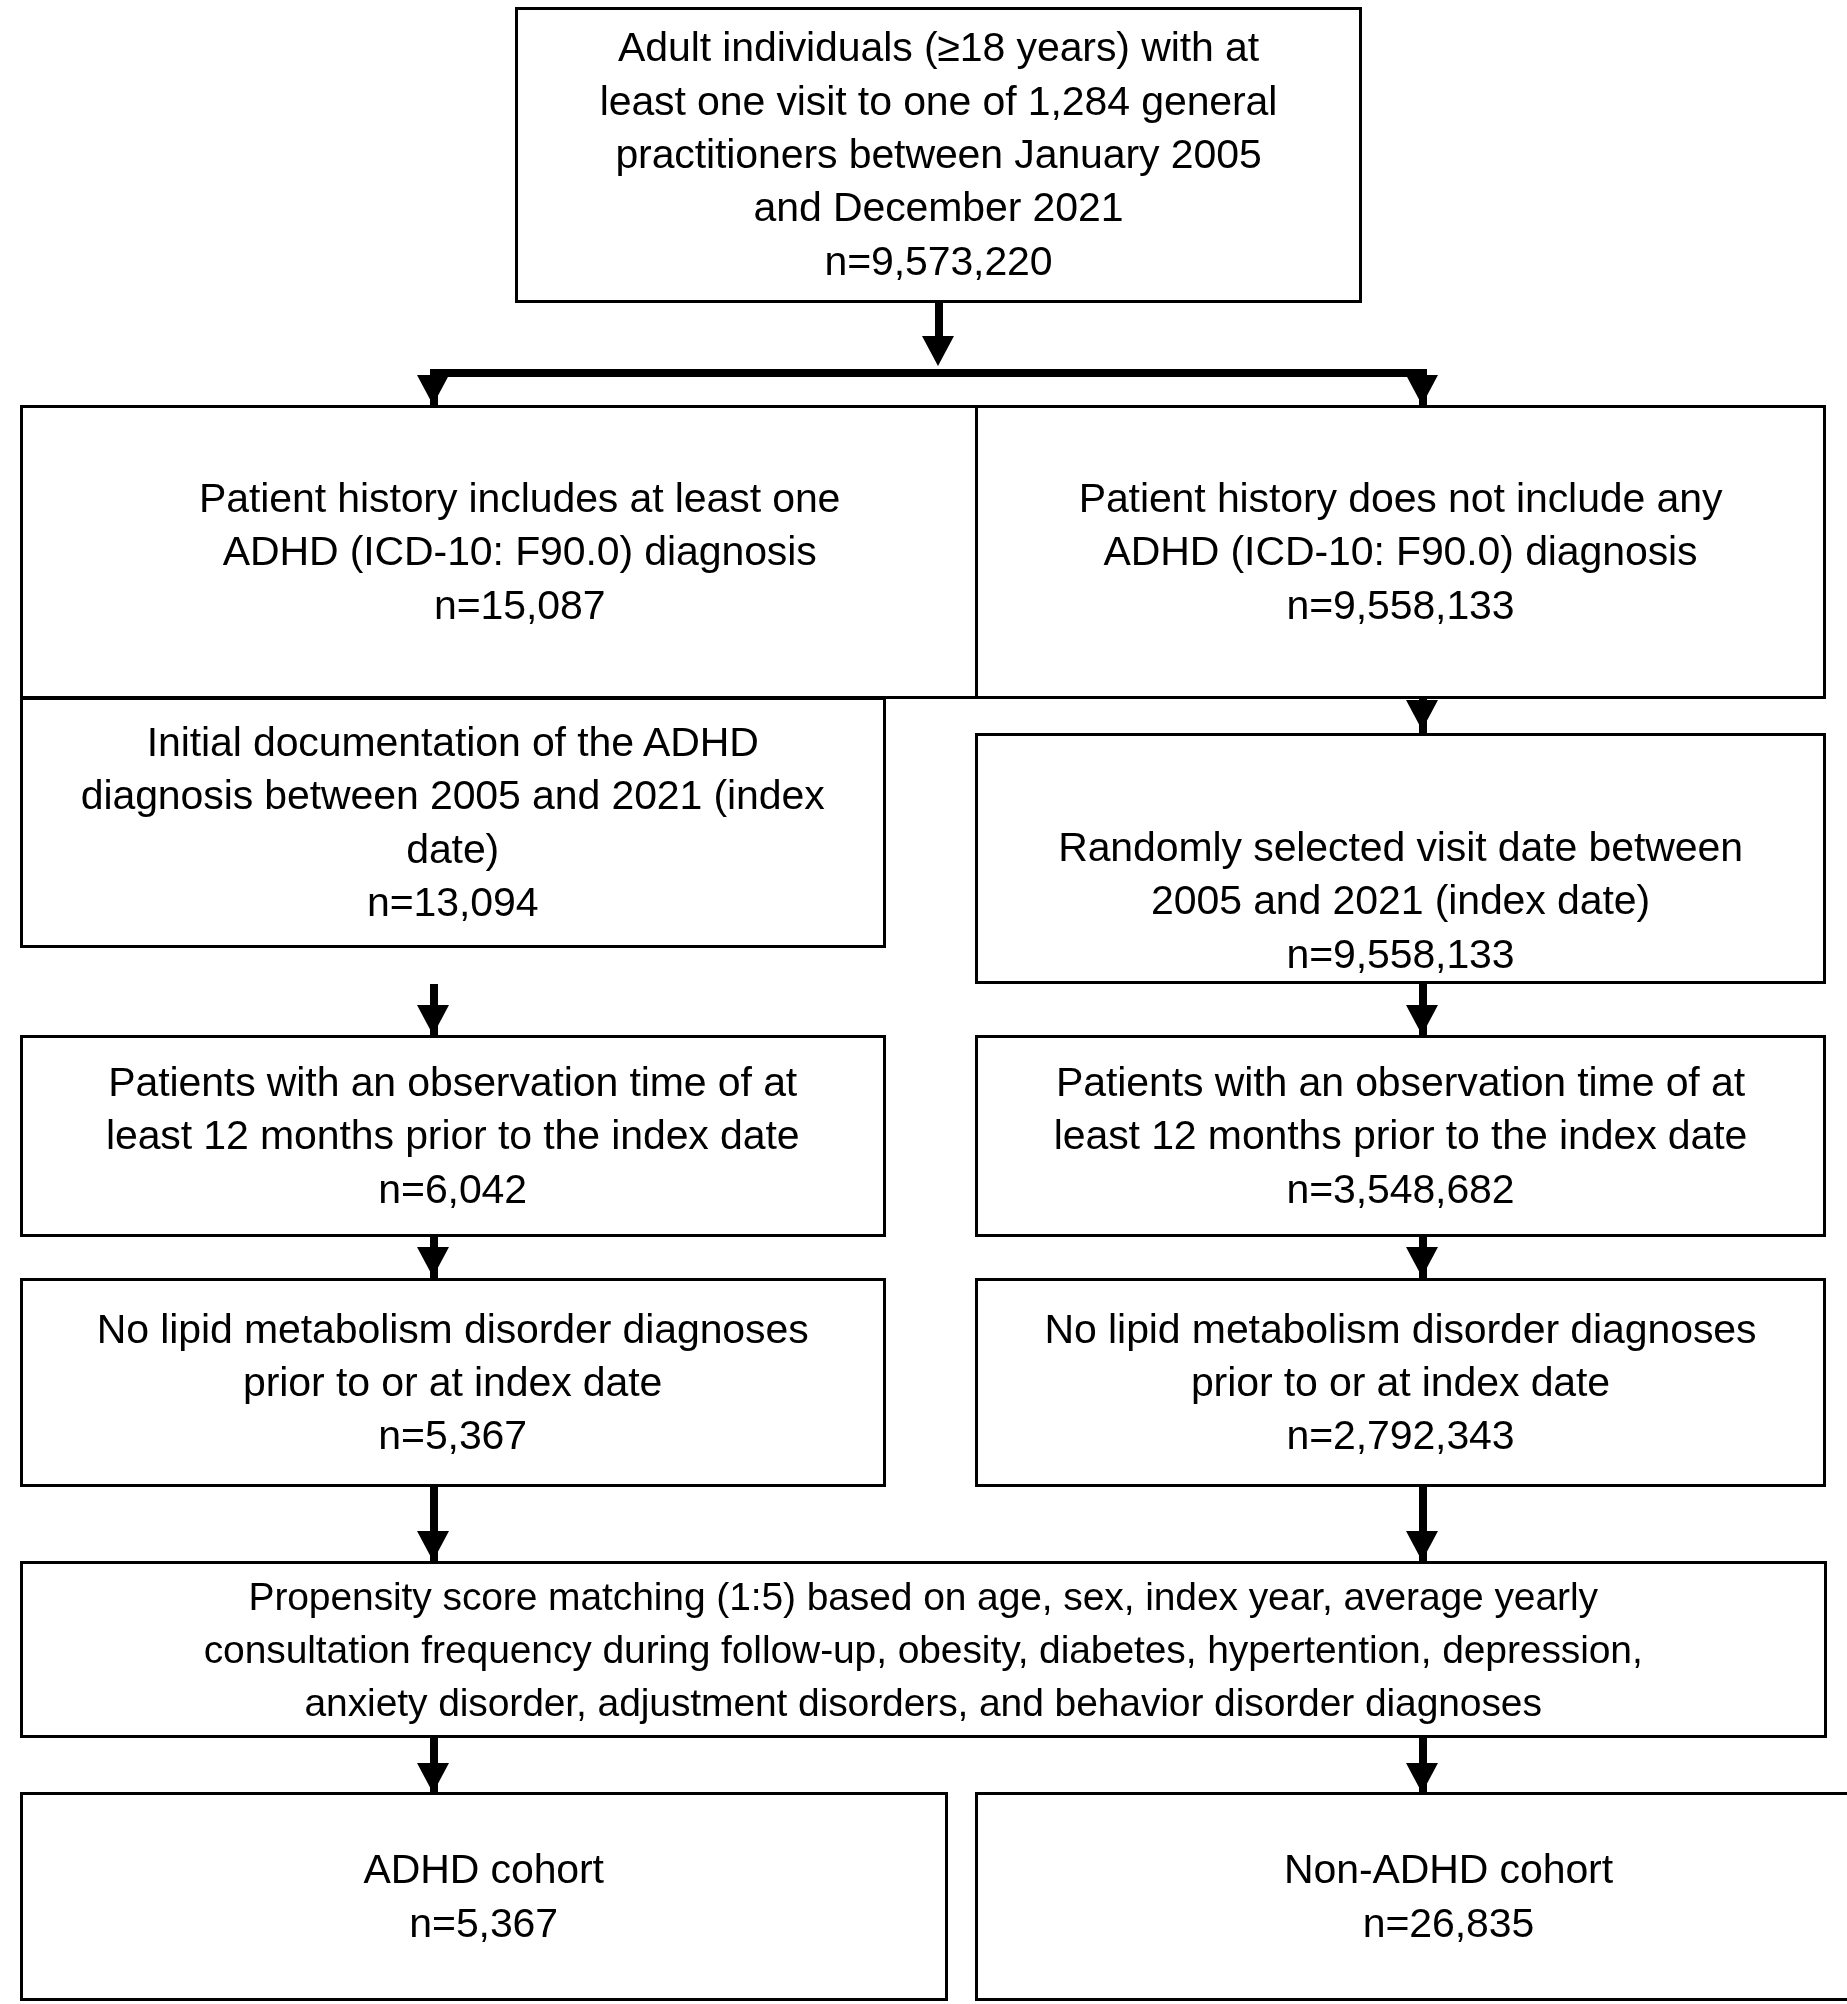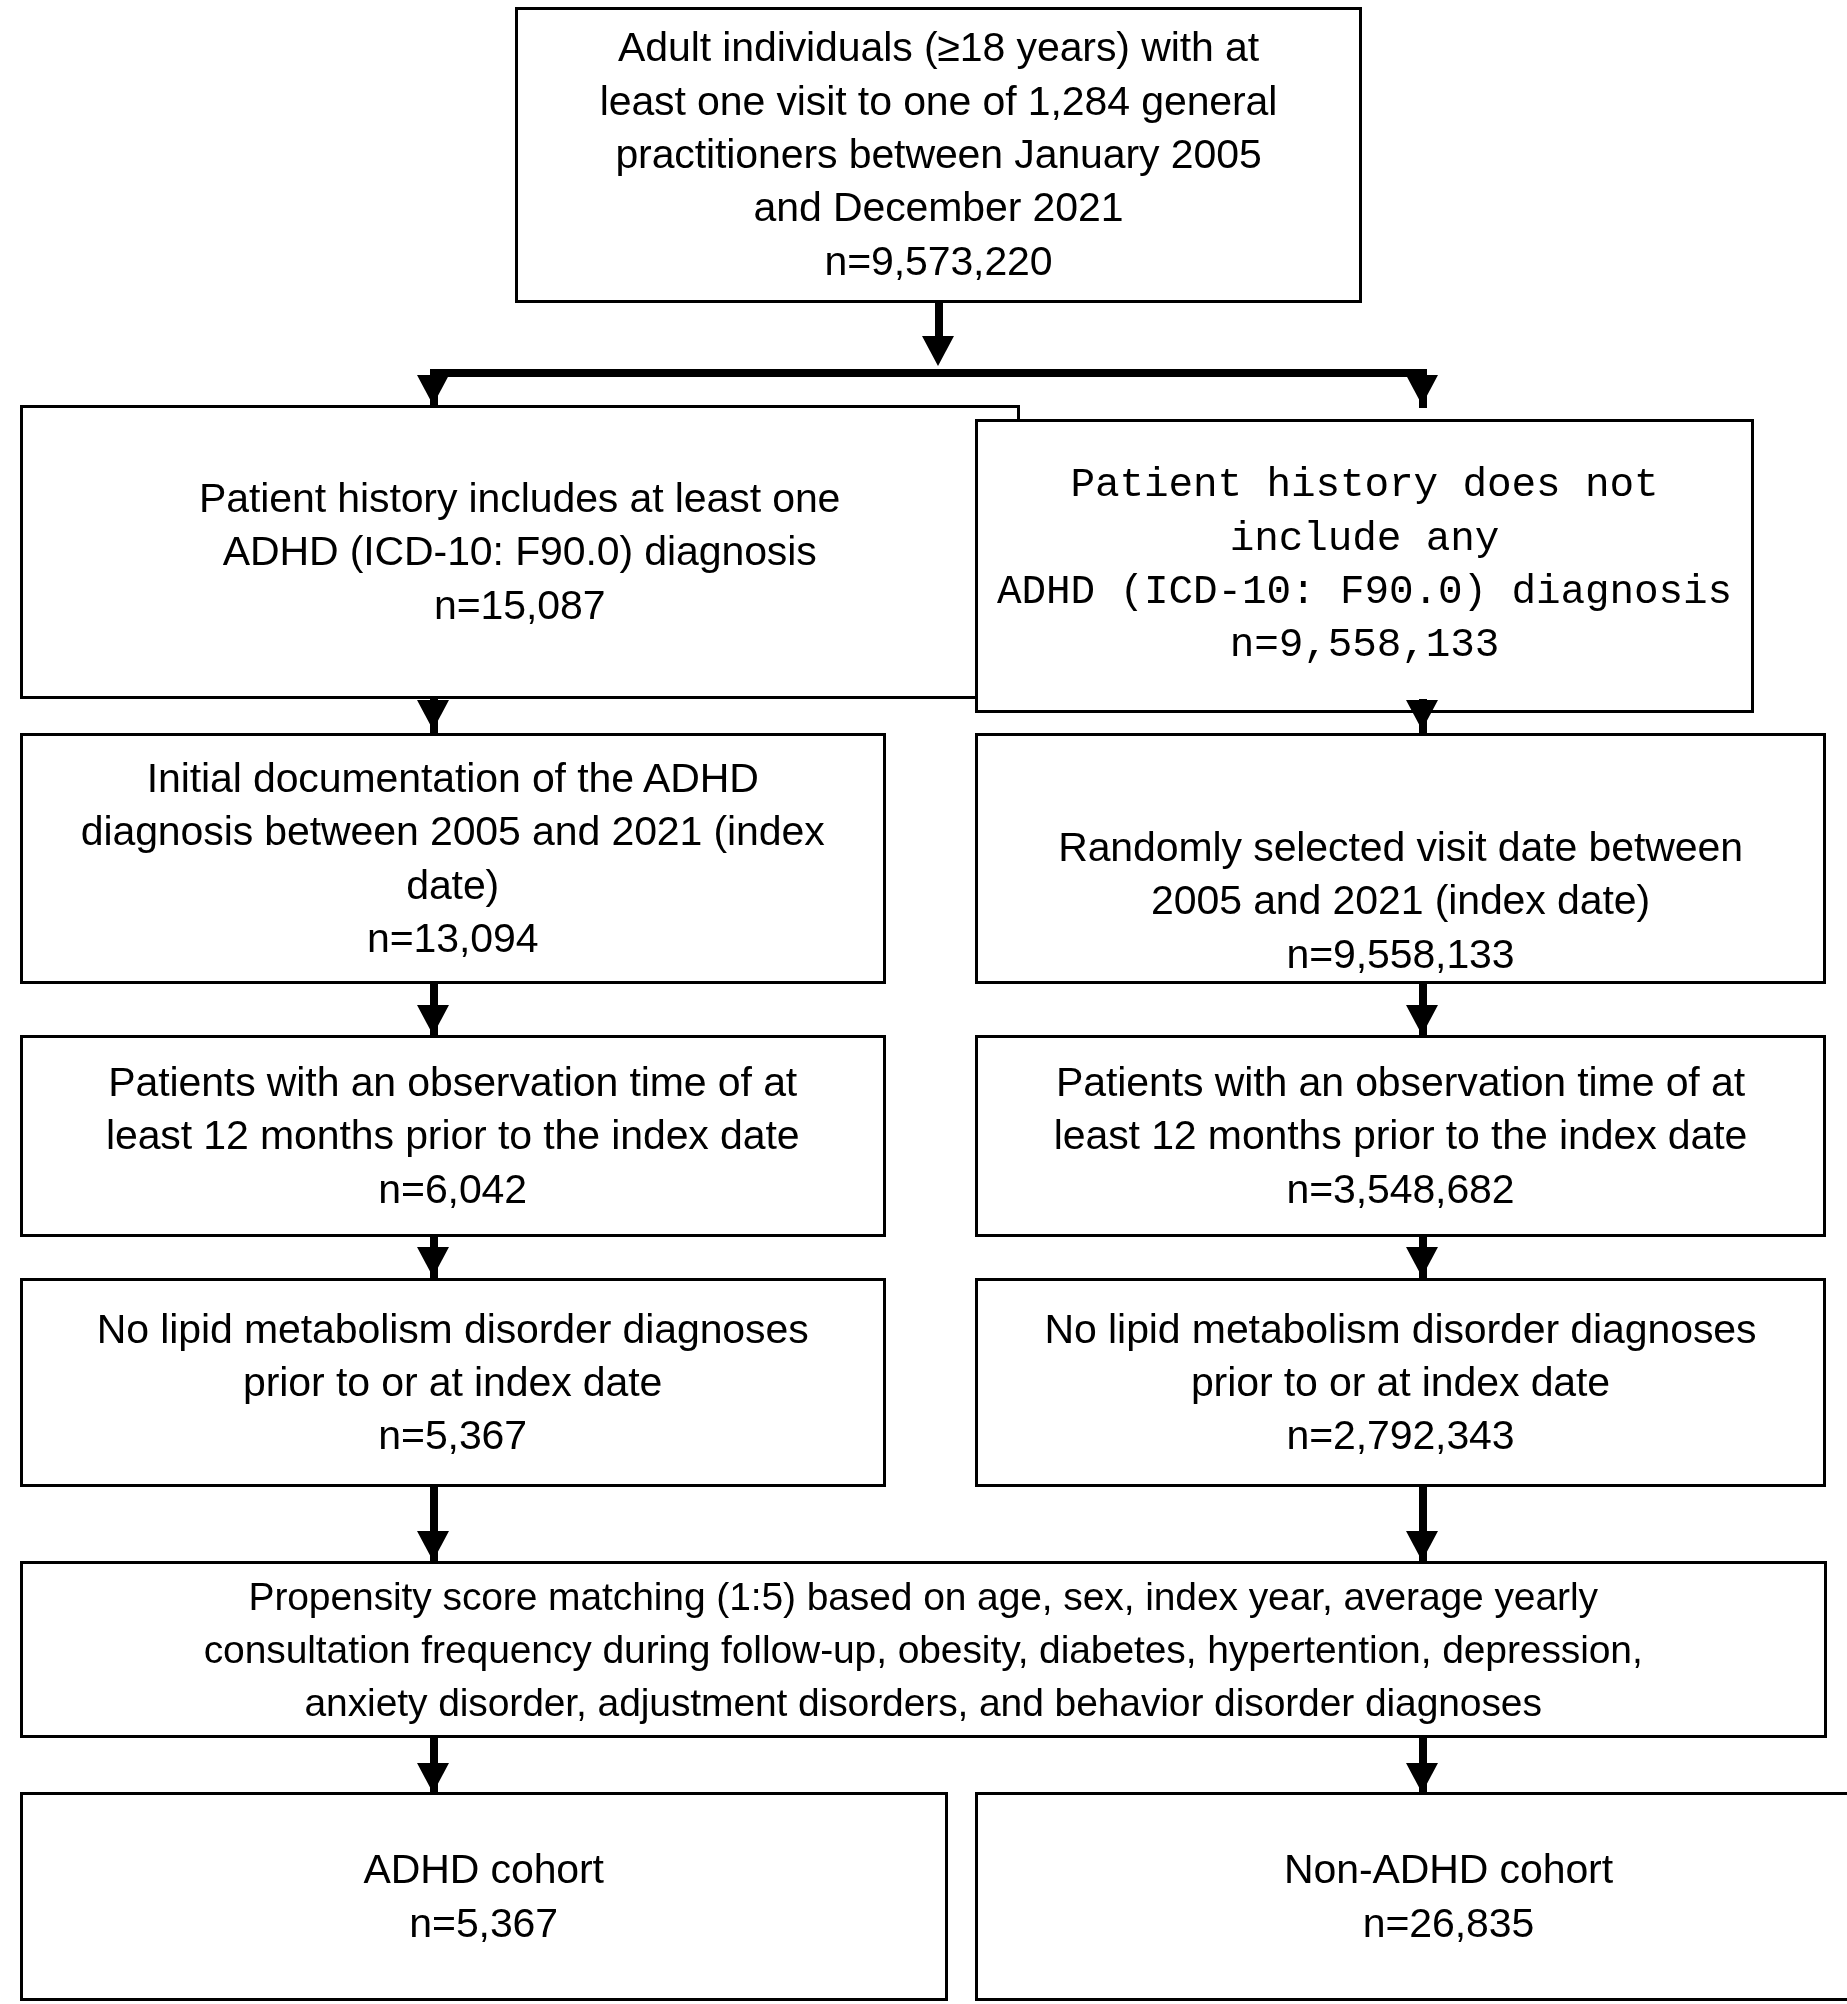--- a/index.html
+++ b/index.html
@@ -33,22 +33,22 @@
     width: 100%;
     padding: 0 17px;
     font-size: 41px;
     line-height: 1.30;
     white-space: pre-line;
     letter-spacing: -0.1px;
   }
   
   #box-top        { left: 515px;  top: 6.6px;   width: 847px; height: 296px; }
   #box-l1         { left: 19.7px;   top: 405px;  width: 1000px; height: 294px; }
-  #box-r1         { left: 975px; top: 419px;  width: 779px; height: 294px; font-family: Liberation Mono, monospace; }
-  #box-l2         { left: 19.7px;   top: 733px; width: 866px; height: 251px; }
+  #box-r1         { left: 975px; top: 405px;  width: 851px; height: 294px; }
+  #box-l2         { left: 19.7px;   top: 697px; width: 866px; height: 251px; }
   #box-r2         { left: 975px; top: 733px; width: 851px; height: 251px; align-items: flex-end; }
   #box-l3         { left: 19.7px;   top: 1035px; width: 866px; height: 202px; }
   #box-r3         { left: 975px; top: 1035px; width: 851px; height: 202px; }
   #box-l4         { left: 19.7px;   top: 1278px; width: 866px; height: 209px; }
   #box-r4         { left: 975px; top: 1278px; width: 851px; height: 209px; }
   #box-psm        { left: 19.7px;   top: 1561px; width: 1807px; height: 177px; }
   #box-l5         { left: 19.7px;   top: 1792px; width: 928px; height: 209px; }
   #box-r5         { left: 975px; top: 1792px; width: 947px; height: 209px; }
 
   #box-psm .txt   { font-size: 39px; line-height: 1.36; padding: 0 28px; }

